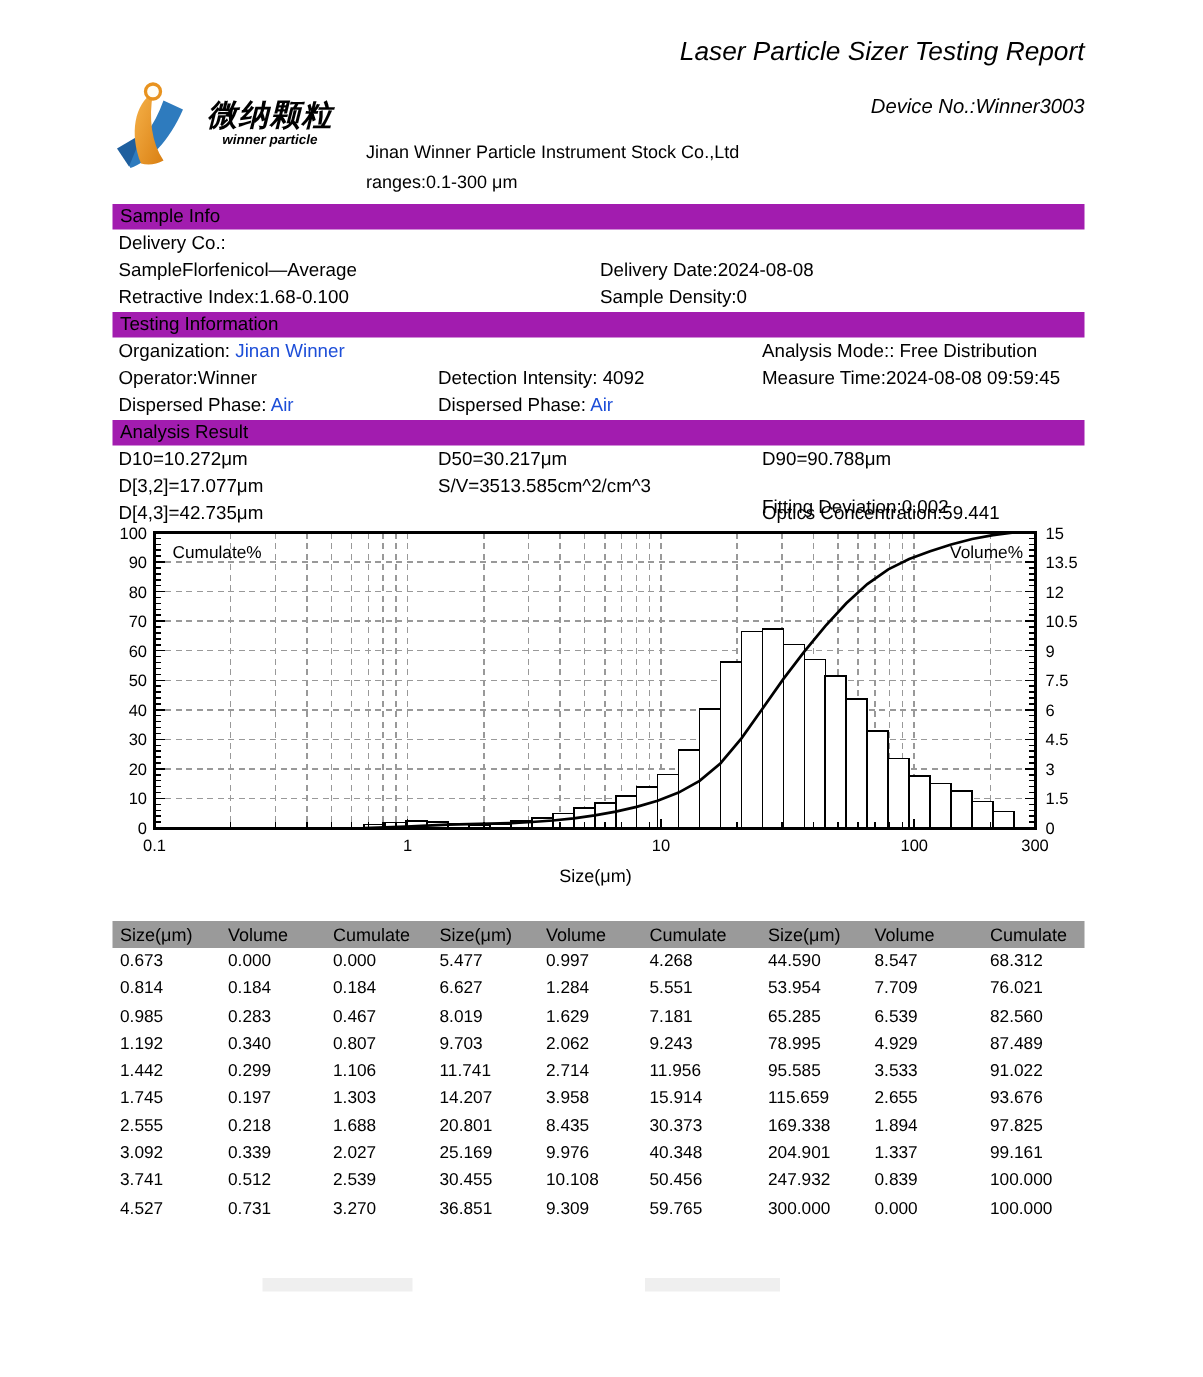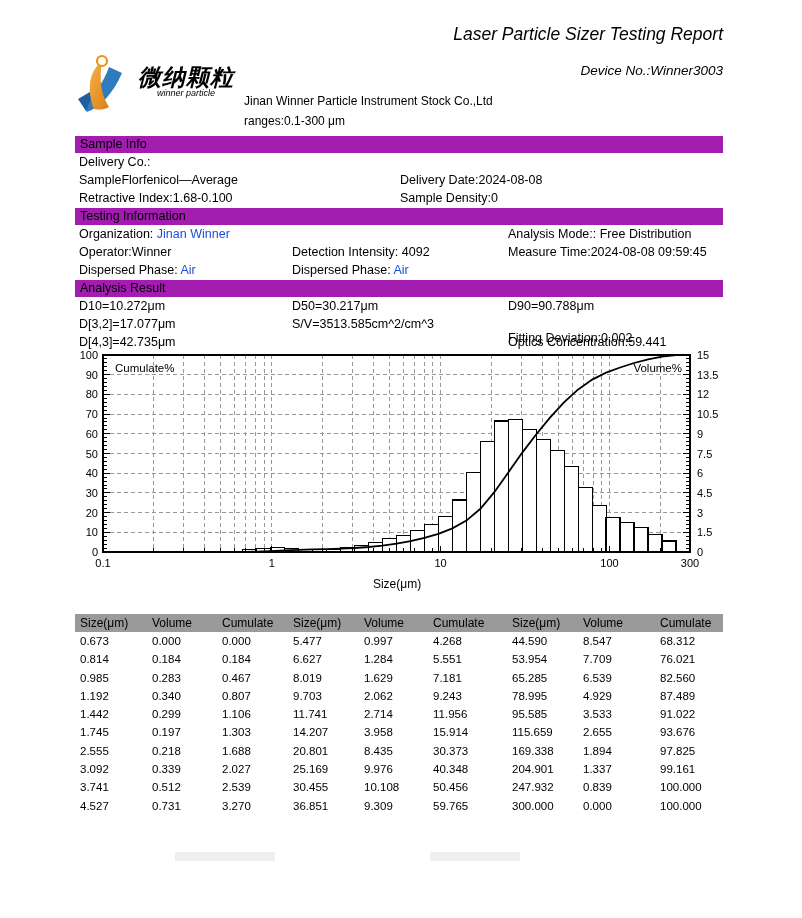--- a/index.html
+++ b/index.html
@@ -6,22 +6,22 @@
   .page{position:relative;width:802px;height:918px;background:#ffffff;
         font-family:"Liberation Sans",sans-serif;color:#000;overflow:hidden;}
   .abs{position:absolute;white-space:nowrap;}
   .report-title{right:79px;top:24px;font-size:17.5px;font-weight:400;font-style:italic;}
   .device-no{right:79px;top:63px;font-size:13.5px;font-style:italic;}
   .company{left:244px;top:94px;font-size:12px;}
   .ranges{left:244px;top:114px;font-size:12px;}
   .printing{right:79px;top:114px;font-size:12px;}
   .logo{left:74px;top:52px;display:flex;align-items:flex-start;}
   .logo-text{margin-left:4px;margin-top:14px;}
-  .logo-cn{font-size:23px;font-weight:700;font-style:italic;letter-spacing:1px;line-height:22px;font-family:sans-serif;}
-  .logo-en{font-size:9px;font-weight:400;font-style:italic;margin-top:0px;text-align:center;}
+  .logo-cn{font-size:20px;font-weight:700;font-style:italic;letter-spacing:1px;line-height:22px;font-family:sans-serif;}
+  .logo-en{font-size:9px;font-weight:700;font-style:italic;margin-top:0px;text-align:center;}
   .section-bar{position:absolute;left:75px;width:648px;height:17px;background:#a21caf;
         font-size:12.5px;line-height:17px;padding-left:5px;box-sizing:border-box;}
   .field{position:absolute;font-size:12.5px;white-space:nowrap;}
   .vlight{color:#1d4ed8;}
   .chart-wrap{position:absolute;left:75px;top:346px;width:648px;height:260px;}
   svg text{font-family:"Liberation Sans",sans-serif;}
   .grid{stroke:#999;stroke-width:1;stroke-dasharray:4 3;shape-rendering:crispEdges;}
   .bar{fill:#fff;stroke:#000;stroke-width:1.2;shape-rendering:crispEdges;}
   .tick{stroke:#000;stroke-width:1;shape-rendering:crispEdges;}
   .curve{fill:none;stroke:#000;stroke-width:1.8;}

